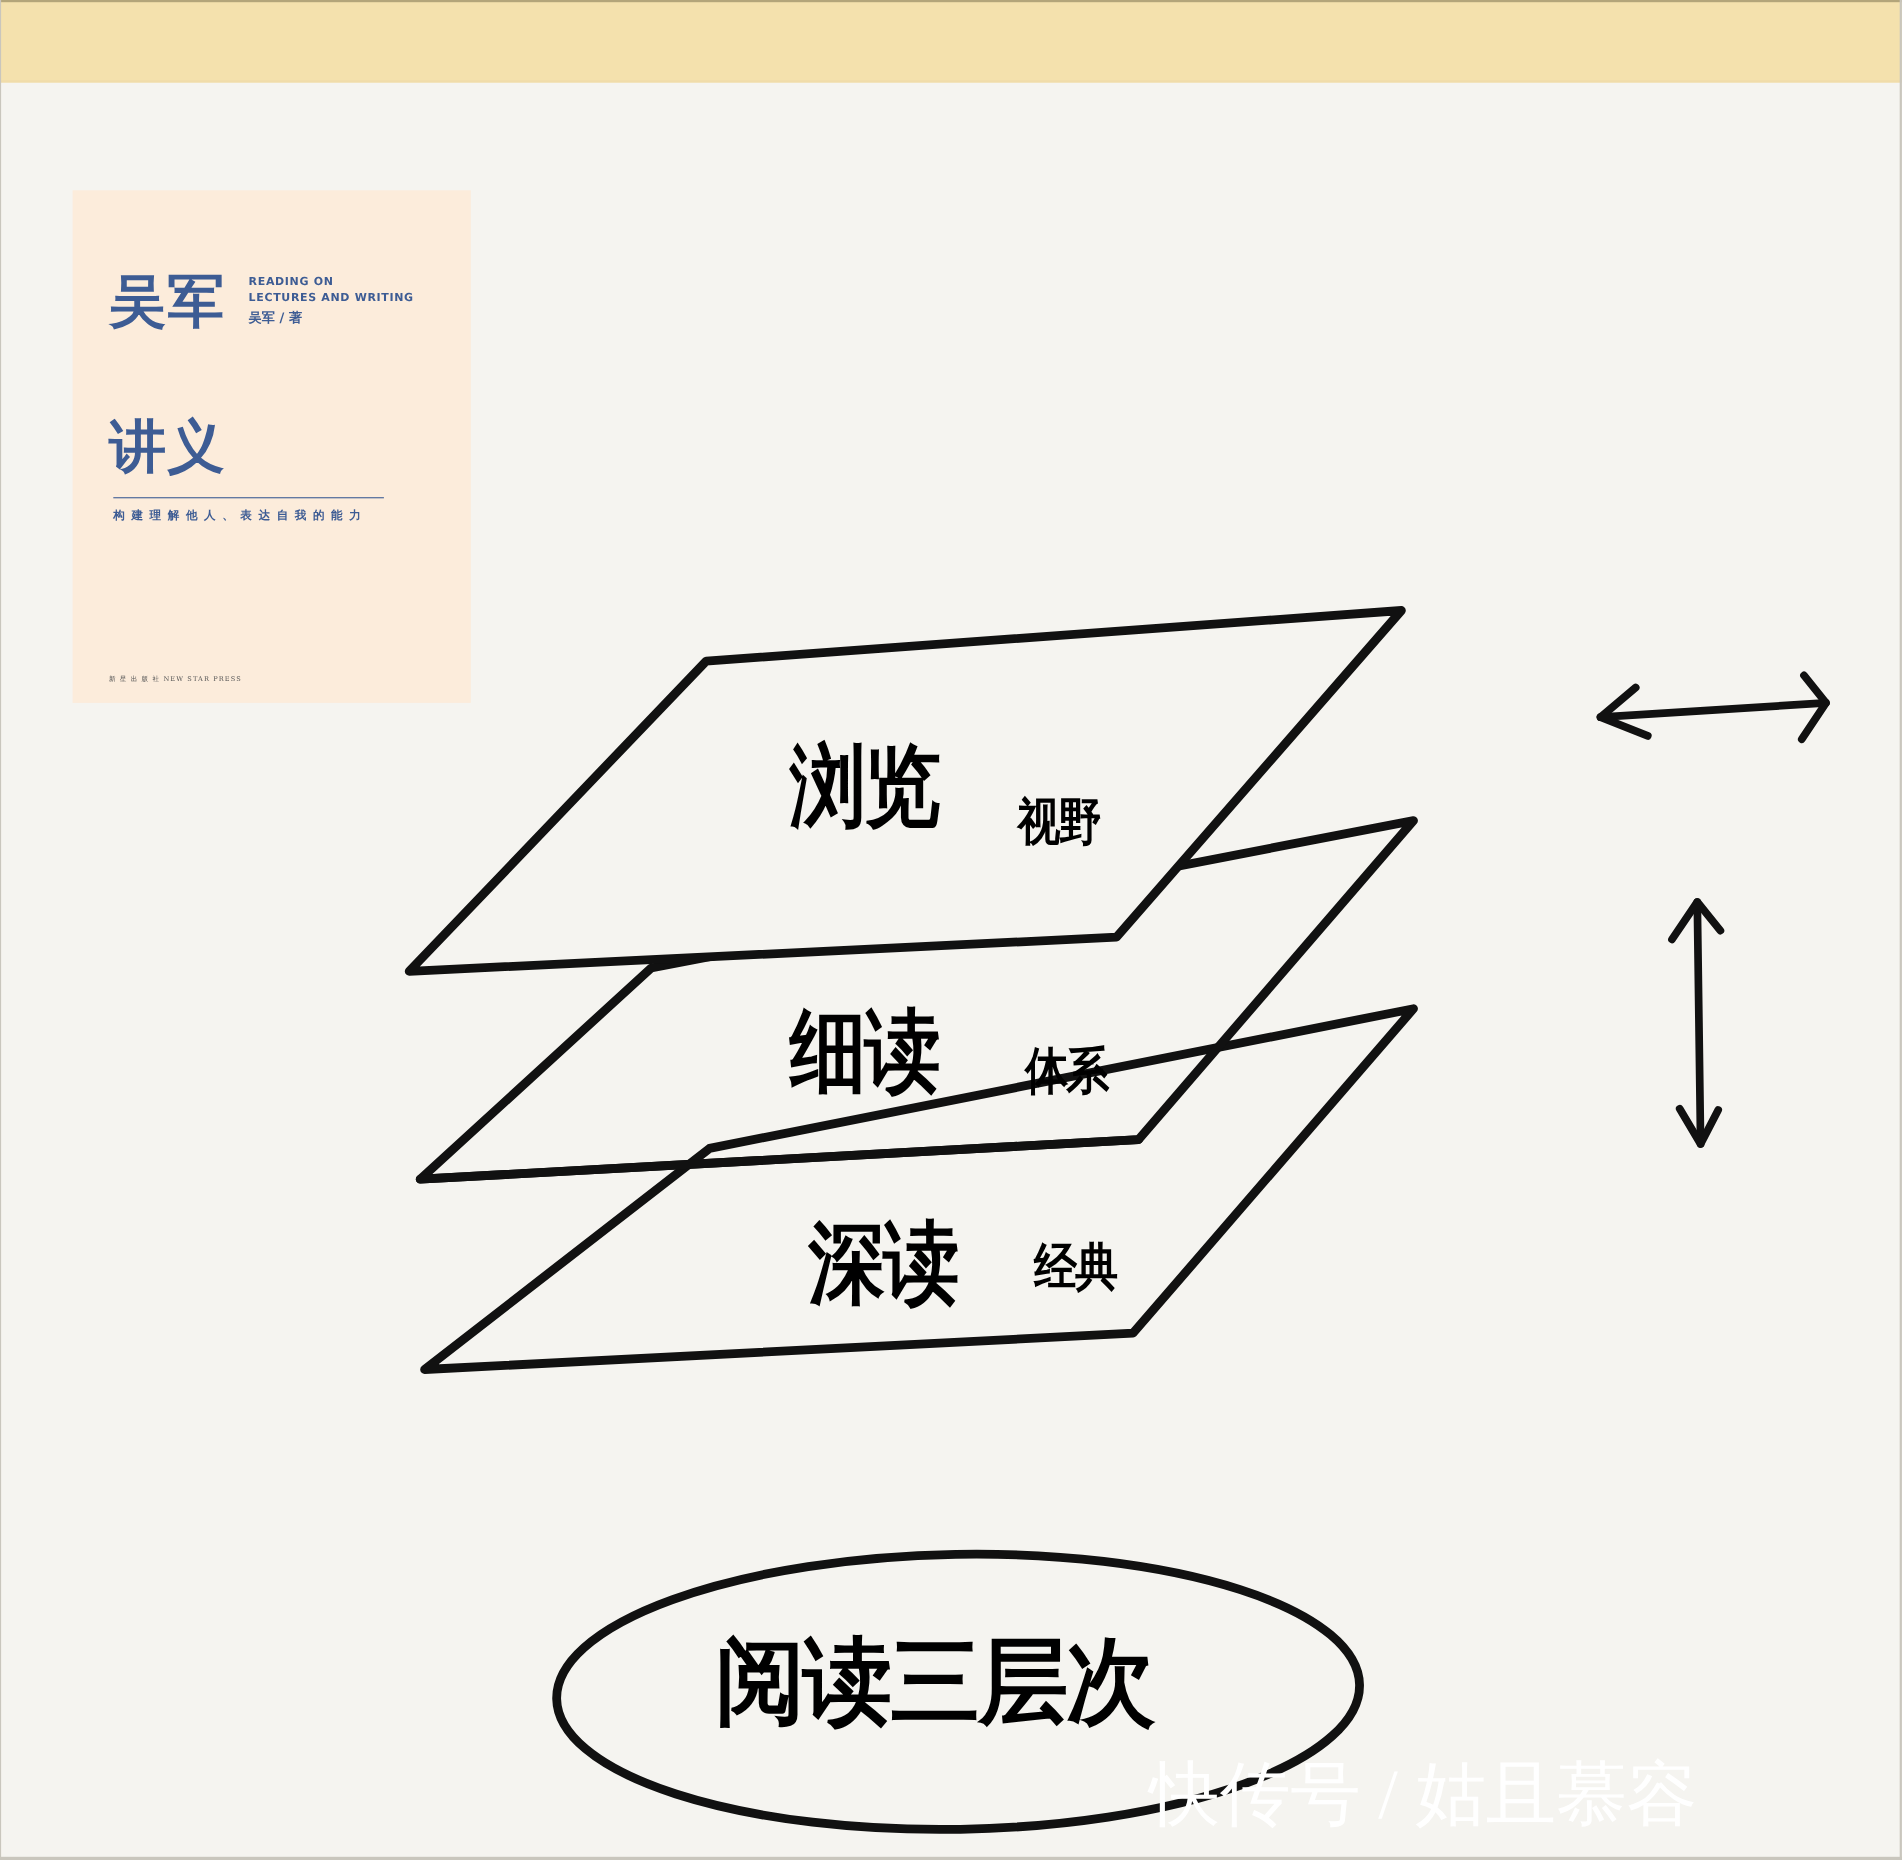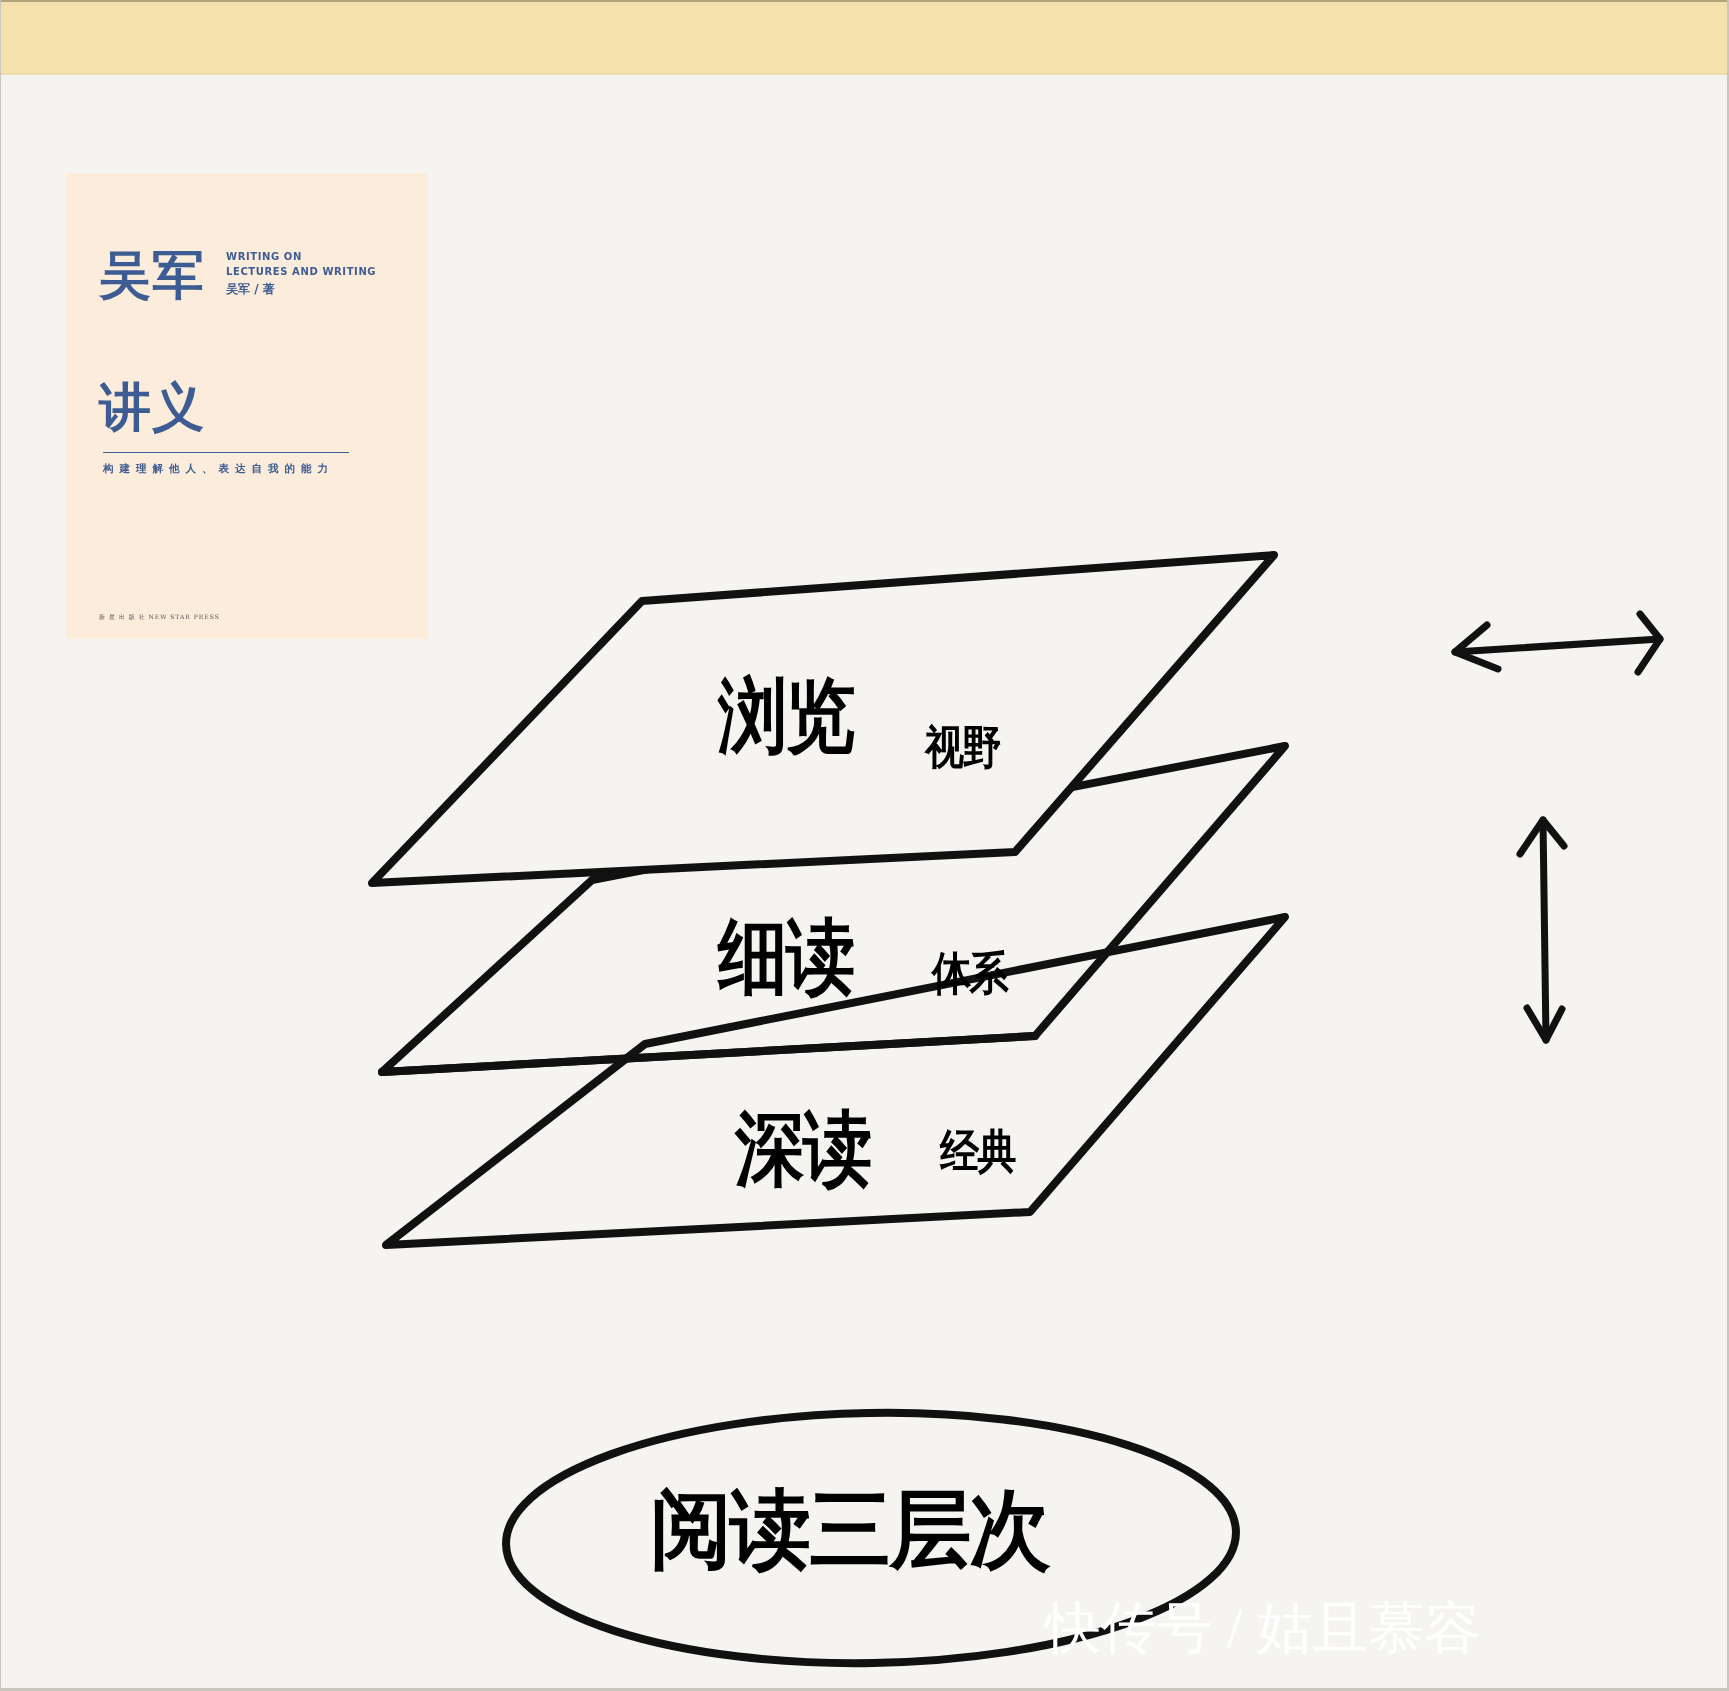--- a/index.html
+++ b/index.html
@@ -15,34 +15,34 @@
   .book .t3{top:204px;}
   .book .en{position:absolute;left:160px;top:76px;color:#3d5c94;font-size:10px;font-weight:bold;line-height:15px;letter-spacing:0.6px;}
   .book .author{position:absolute;left:160px;top:108px;color:#3d5c94;font-size:12px;font-weight:bold;}
   .book .rule{position:absolute;left:37px;top:279px;width:246px;height:1px;background:#3d5c94;}
   .book .subtitle{position:absolute;left:37px;top:289px;color:#3d5c94;font-size:10.5px;letter-spacing:6px;font-weight:bold;white-space:nowrap;}
   .book .publisher{position:absolute;left:33px;top:440px;color:#555;font-size:6px;letter-spacing:1px;white-space:nowrap;font-family:"DejaVu Serif",serif;}
   svg.diagram{position:absolute;left:0;top:0;}
   .label-big{position:absolute;font-family:"DejaVu Sans",sans-serif;font-weight:bold;color:#000;font-size:82px;line-height:1;letter-spacing:-2px;transform:scaleX(0.85);transform-origin:left top;}
   .label-small{position:absolute;font-family:"DejaVu Sans",sans-serif;font-weight:bold;color:#000;font-size:46px;line-height:1;letter-spacing:-2px;transform:scaleX(0.85);transform-origin:left top;}
   .ellipse-label{position:absolute;left:650px;top:1486px;font-weight:bold;color:#000;font-size:86px;line-height:1;letter-spacing:-2px;transform:scaleX(0.95);transform-origin:left top;white-space:nowrap;}
-  .watermark{position:absolute;left:1045px;top:1600px;color:#ffffff;font-size:56px;line-height:1;white-space:nowrap;font-family:Liberation Serif, serif;}
+  .watermark{position:absolute;left:1045px;top:1600px;color:#ffffff;font-size:64px;line-height:1;white-space:nowrap;font-family:Liberation Serif, serif;}
 </style>
 </head>
 <body>
 
 <div class="banner"></div>
 <div class="frame-left"></div>
 <div class="frame-right"></div>
 <div class="frame-bottom"></div>
 
 <div class="book">
   <div class="cn-title t1">吴军</div>
   <div class="en">
-    <div>WRITING ON</div>
+    <div>READING ON</div>
     <div>LECTURES AND WRITING</div>
   </div>
   <div class="author">吴军 / 著</div>
   <div class="cn-title t3">讲义</div>
   <div class="rule"></div>
   <div class="subtitle">构建理解他人、表达自我的能力</div>
   <div class="publisher">新 星 出 版 社    NEW STAR PRESS</div>
 </div>
 
 <svg class="diagram" width="1729" height="1691" viewBox="0 0 1729 1691">

